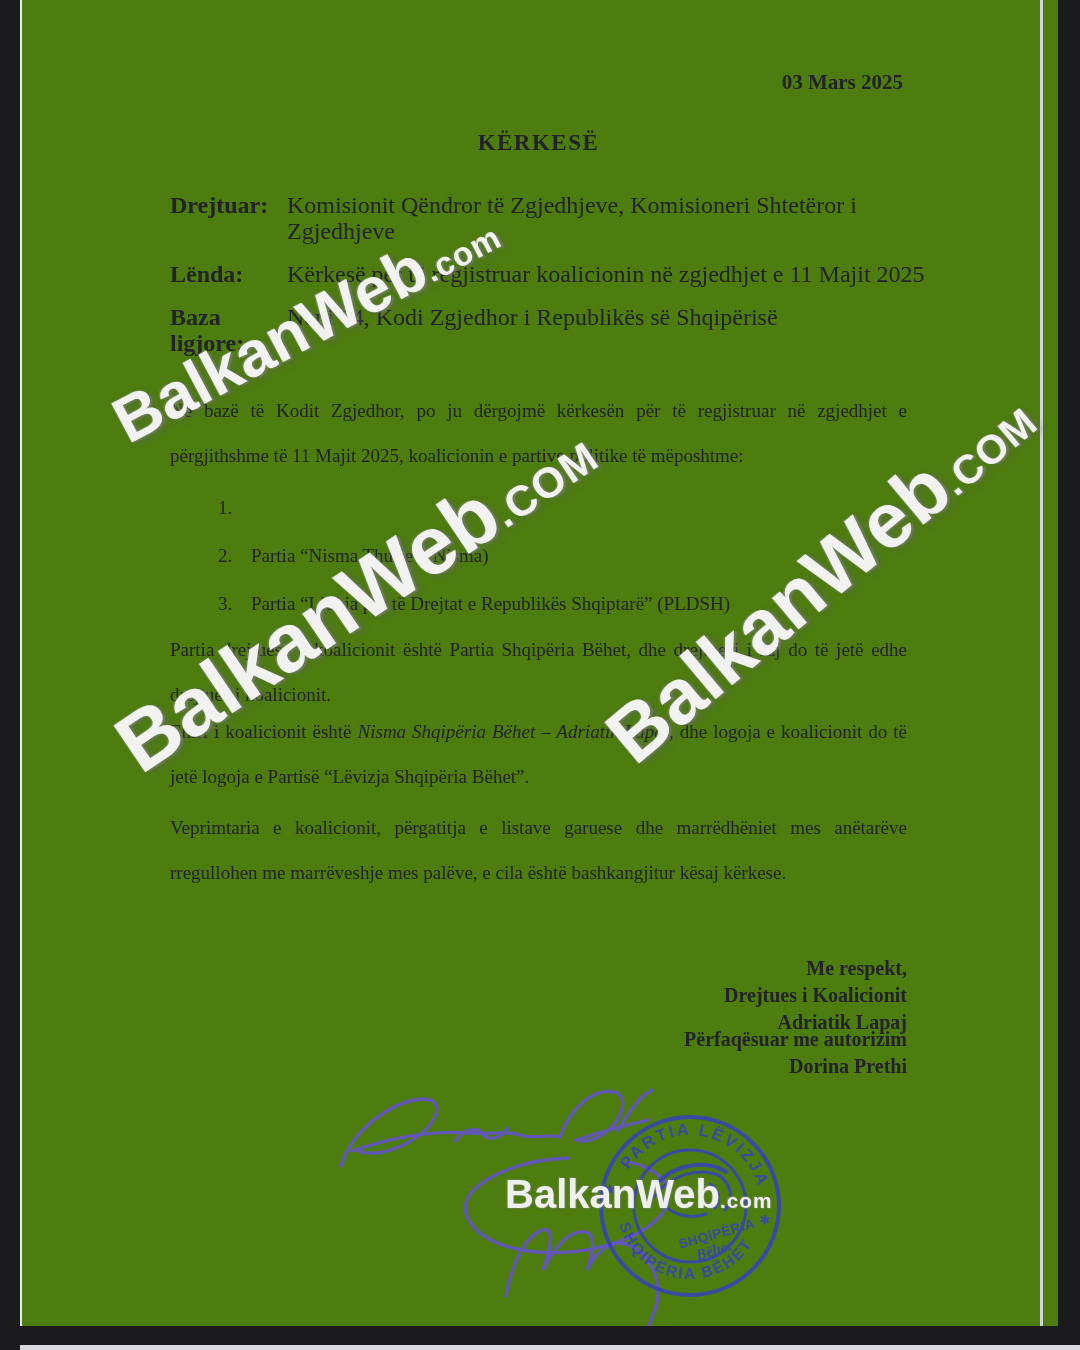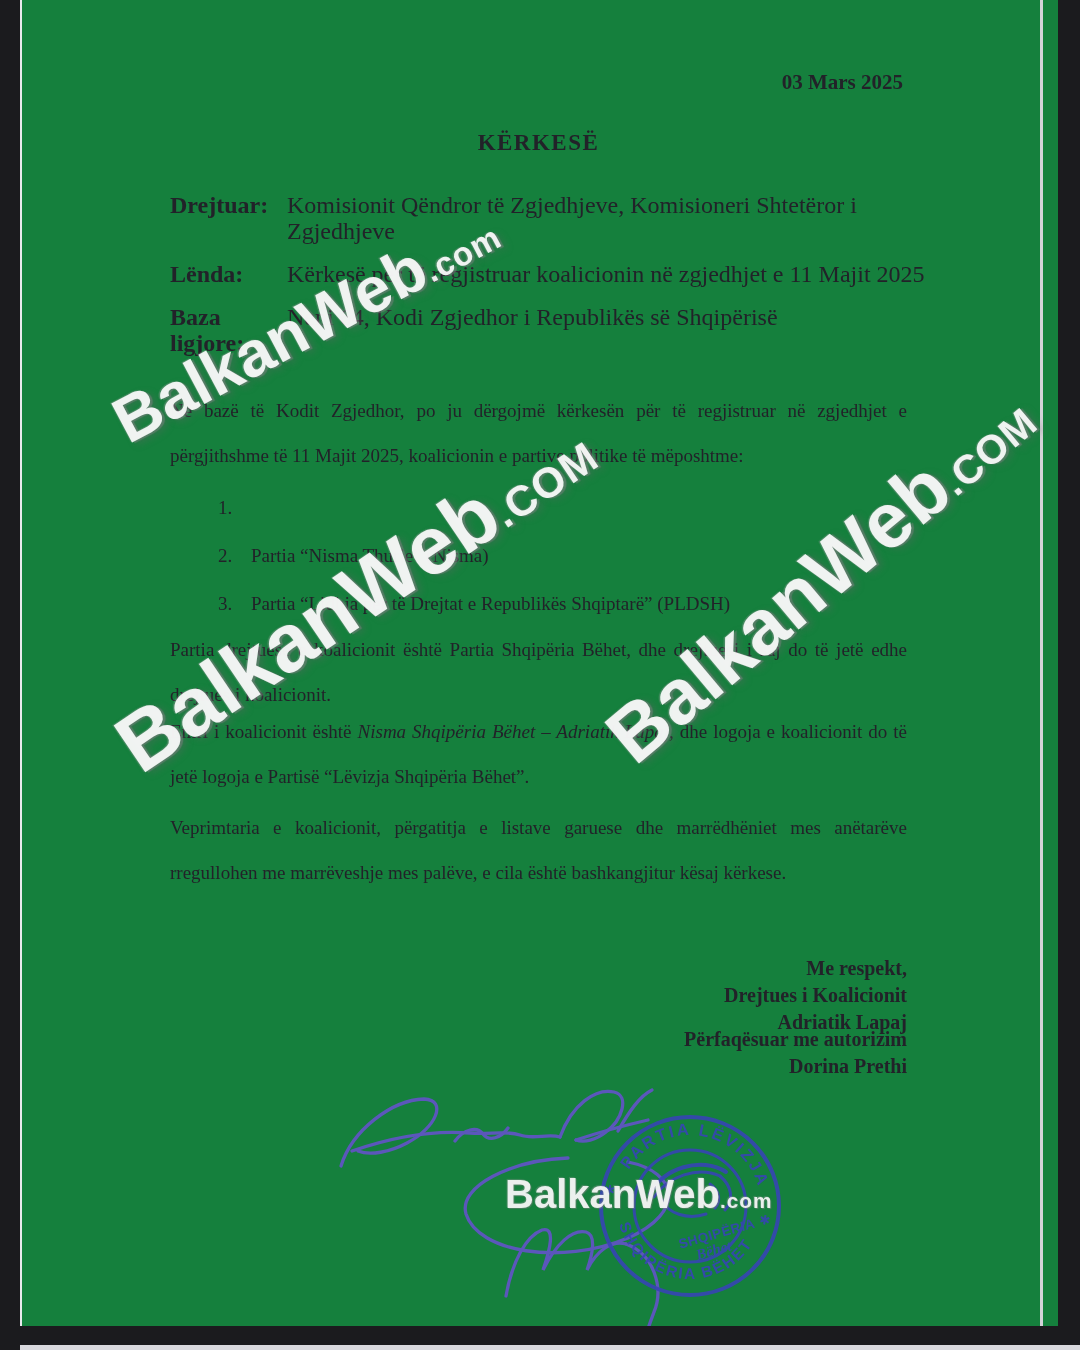--- a/index.html
+++ b/index.html
@@ -1,18 +1,18 @@
 <!DOCTYPE html>
 <html><head>
 <meta charset="utf-8">
 <style>
   html,body{margin:0;padding:0;background:#101012;}
   .page{
     position:relative;width:1080px;height:1350px;overflow:hidden;
-    background:#15803d;
+    background:#4d7c0f;
     font-family:"Liberation Serif", serif;
     color:#222229;
   }
   
   .frame-left{position:absolute;left:0;top:0;width:20px;height:1350px;background:#1b1b1e;z-index:10;}
   .frame-left-seam{position:absolute;left:20px;top:0;width:2px;height:1350px;background:#e9e9ed;z-index:10;}
   .frame-right{position:absolute;left:1058px;top:0;width:22px;height:1350px;background:#1b1b1e;z-index:10;}
   .frame-bottom{position:absolute;left:0;top:1326px;width:1080px;height:19px;background:#1b1b1e;z-index:11;}
   .frame-bottom-light{position:absolute;left:20px;top:1345px;width:1060px;height:5px;background:#d9d9de;z-index:11;}
   .page-edge-line{position:absolute;left:1040px;top:0;width:3px;height:1326px;background:#d3d3d9;z-index:3;}

